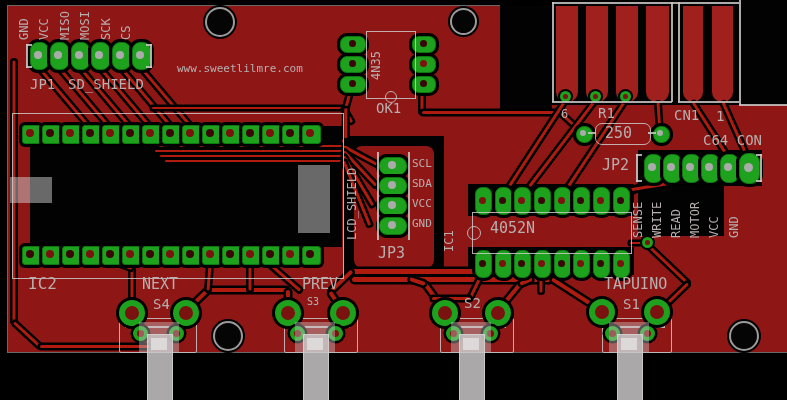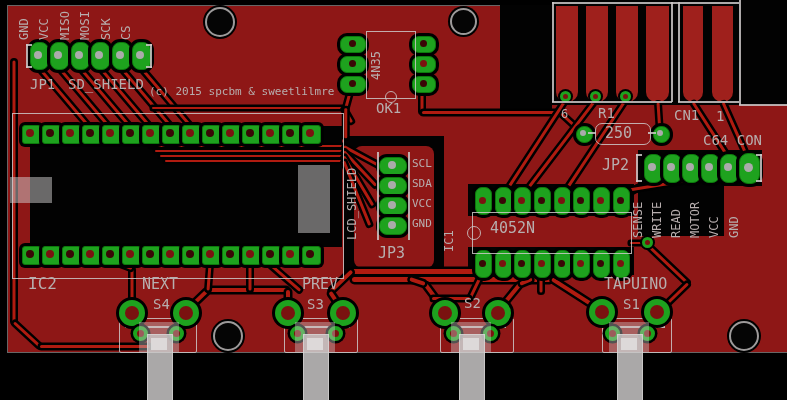--- a/index.html
+++ b/index.html
@@ -378,21 +378,21 @@
       <div class="vtext" style="left: 683px; top: 224px; font-size: 12px;">READ</div>
       <div class="vtext" style="left: 702px; top: 224px; font-size: 12px;">MOTOR</div>
       <div class="vtext" style="left: 721px; top: 224px; font-size: 12px;">VCC</div>
       <div class="vtext" style="left: 741px; top: 224px; font-size: 12px;">GND</div>
       <div class="txt" style="left: 412px; top: 158px; font-size: 11px;">SCL</div>
       <div class="txt" style="left: 412px; top: 178px; font-size: 11px;">SDA</div>
       <div class="txt" style="left: 412px; top: 198px; font-size: 11px;">VCC</div>
       <div class="txt" style="left: 412px; top: 218px; font-size: 11px;">GND</div>
     </div>
 
-  <div class="txt" style="left:149px;top:86px;font-size:11px;">(c) 2015 spcbm &amp; sweetlilmre</div>
+  <div class="txt" style="left:177px;top:63px;font-size:11px;">www.sweetlilmre.com</div>
 
   <div class="txt" style="left:30px;top:77px;font-size:14px;">JP1</div>
   <div class="txt" style="left:68px;top:77px;font-size:14px;">SD_SHIELD</div>
 
   <div class="txt" style="left:28px;top:276px;font-size:16px;">IC2</div>
 
   <div class="txt" style="left:376px;top:101px;font-size:14px;">OK1</div>
   <div class="vtext" style="left:383px;top:66px;font-size:12px;">4N35</div>
 
   <div class="vtext" style="left:359px;top:226px;font-size:12px;">LCD_SHIELD</div>
@@ -405,21 +405,21 @@
   <div class="txt" style="left:605px;top:126px;font-size:15px;">250</div>
   <div class="txt" style="left:561px;top:108px;font-size:12px;">6</div>
   <div class="txt" style="left:674px;top:108px;font-size:14px;">CN1</div>
   <div class="txt" style="left:716px;top:109px;font-size:14px;">1</div>
   <div class="txt" style="left:703px;top:133px;font-size:14px;">C64 CON</div>
   <div class="txt" style="left:602px;top:158px;font-size:15px;">JP2</div>
 
   <div class="txt" style="left:142px;top:277px;font-size:15px;">NEXT</div>
   <div class="txt" style="left:153px;top:297px;font-size:14px;">S4</div>
   <div class="txt" style="left:302px;top:277px;font-size:15px;">PREV</div>
-  <div class="txt" style="left:307px;top:297px;font-size:14px;text-align:center;">S3</div>
+  <div class="txt" style="left:307px;top:297px;font-size:10px;text-align:center;">S3</div>
   <div class="txt" style="left:464px;top:296px;font-size:14px;">S2</div>
   <div class="txt" style="left:604px;top:277px;font-size:15px;">TAPUINO</div>
   <div class="txt" style="left:623px;top:297px;font-size:14px;">S1</div>
 
   <div id="layer-top" class="abs">
       <div class="mount" style="left: 205px; top: 7px; width: 26px; height: 26px;"></div>
       <div class="mount" style="left: 449.5px; top: 7.5px; width: 23px; height: 23px;"></div>
       <div class="mount" style="left: 213px; top: 321px; width: 26px; height: 26px;"></div>
       <div class="mount" style="left: 729px; top: 321px; width: 26px; height: 26px;"></div>
       <div class="ghost" style="left: 10px; top: 177px; width: 42px; height: 26px;"></div>

